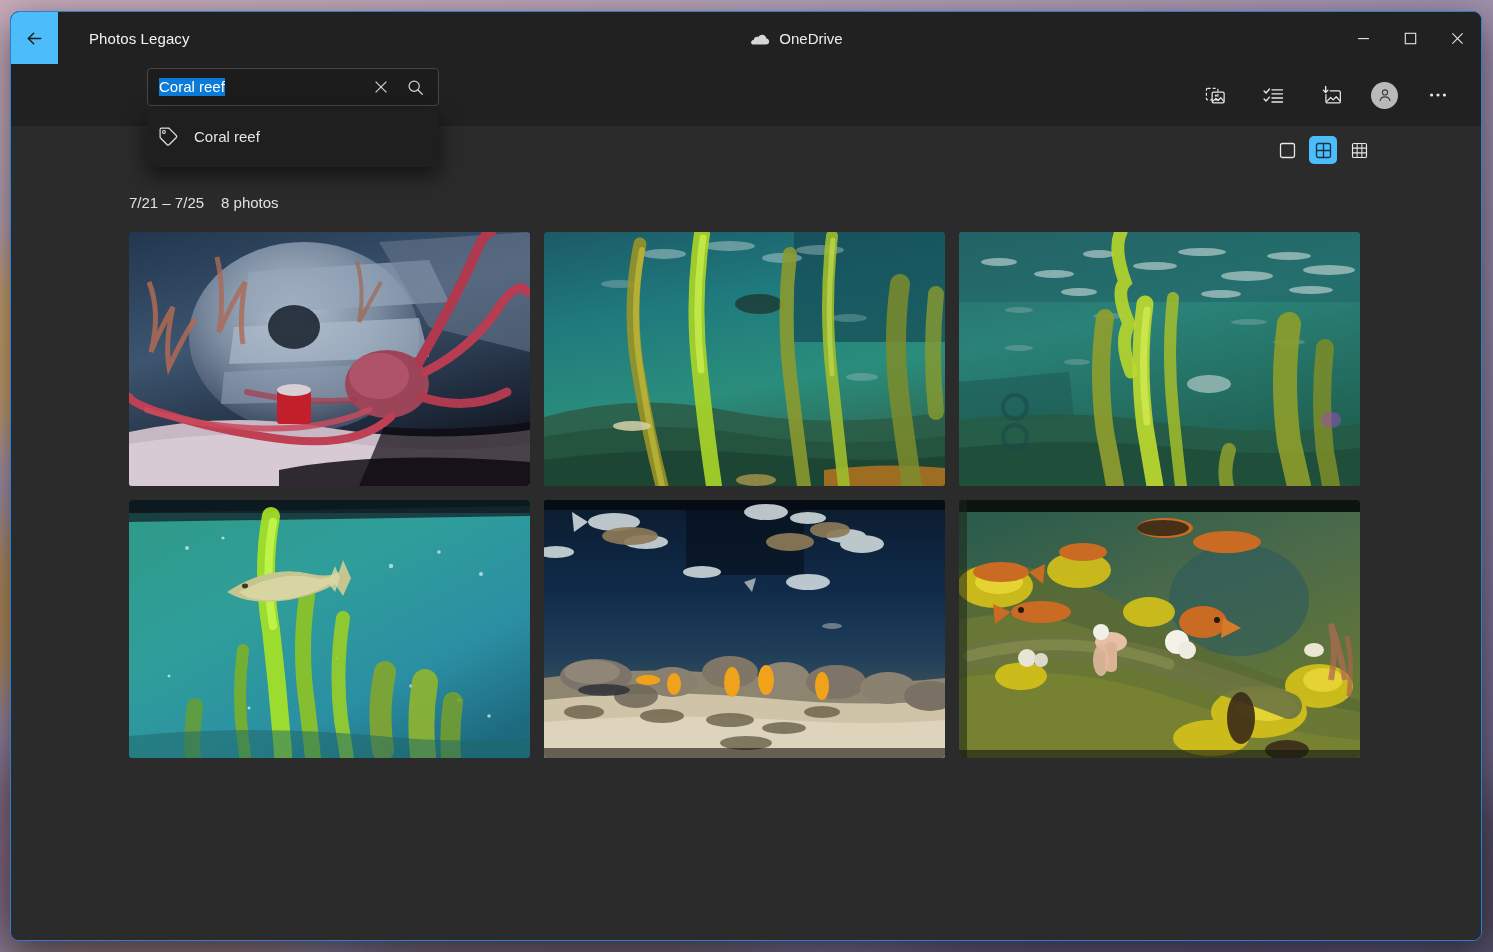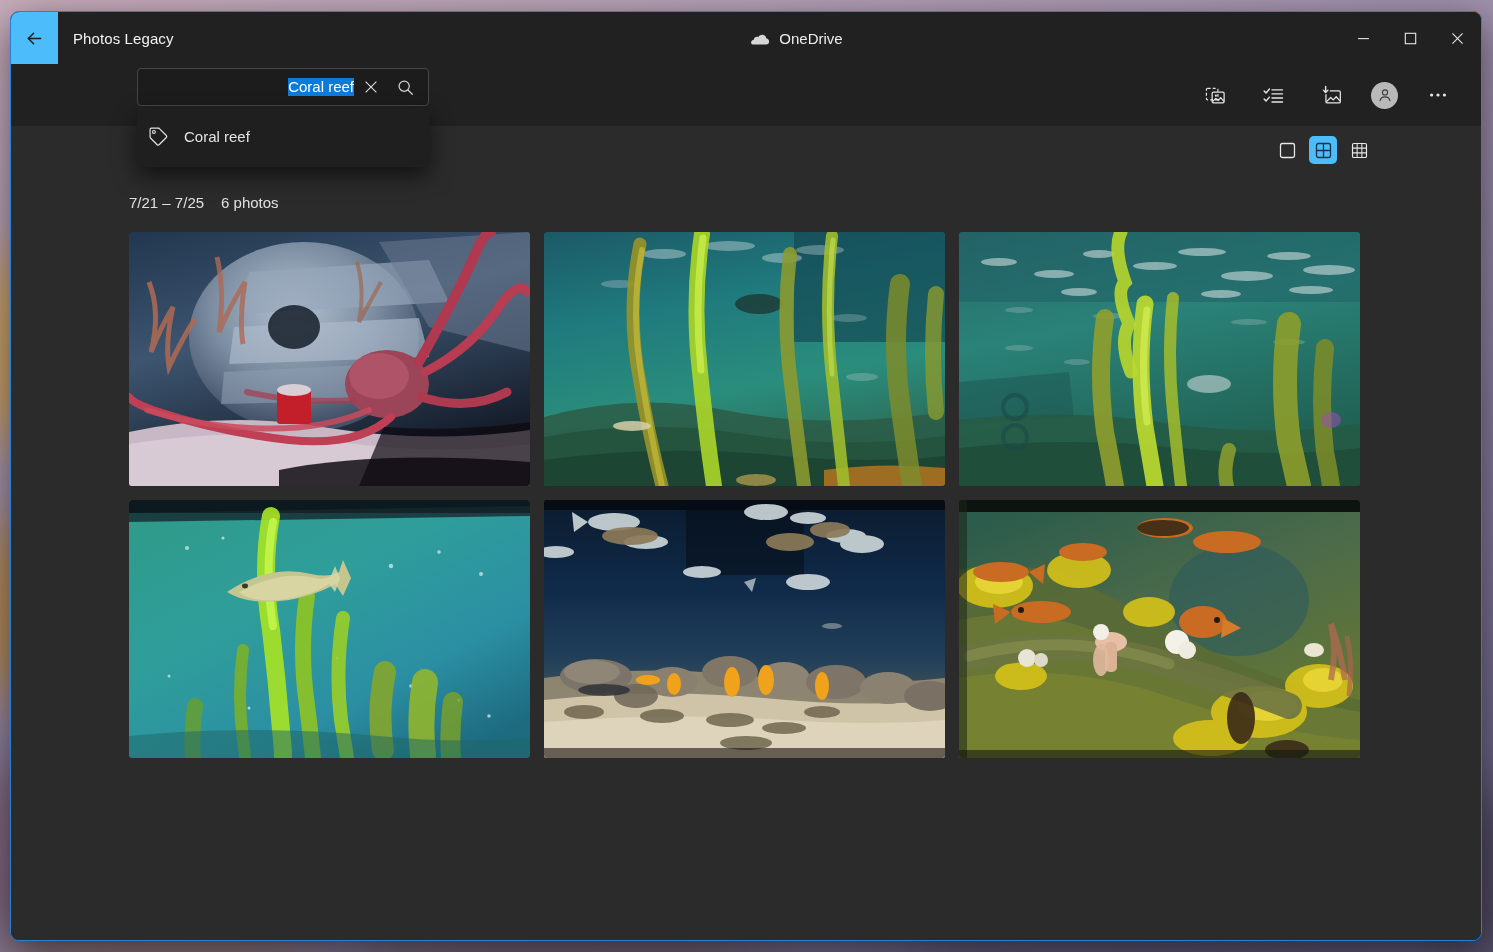--- a/index.html
+++ b/index.html
@@ -67,21 +67,21 @@
     background: #4cbdfa;
     display: flex;
     align-items: center;
     justify-content: center;
     cursor: pointer;
     flex: 0 0 auto;
   }
   #back-button svg { display: block; }
 
   #app-title {
-    margin-left: 15px;
+    margin-left: 31px;
     font-size: 15px;
     color: #f2f2f2;
     letter-spacing: .1px;
     white-space: nowrap;
   }
 
   #onedrive-status {
     position: absolute;
     left: 0; right: 0;
     top: 0; bottom: 0;
@@ -123,25 +123,24 @@
   #command-bar {
     height: 62px;
     background: #212121;
     display: flex;
     align-items: center;
     position: relative;
   }
 
   #search-region {
     position: absolute;
-    left: 126px;
+    left: 136px;
     top: 4px;
     width: 292px;
     z-index: 30;
-    text-align: right;
   }
 
   #search-box {
     height: 38px;
     background: #1c1c1c;
     border: 1px solid #464646;
     border-radius: 4px;
     display: flex;
     align-items: center;
     padding: 0 6px 0 11px;
@@ -444,21 +443,21 @@
       <div class="view-toggle">
         <svg width="17" height="17" viewBox="0 0 18 18">
           <rect x="1.6" y="1.6" width="14.8" height="14.8" rx="1.4" fill="none" stroke="#e8e8e8" stroke-width="1.25"></rect>
           <path d="M6.5 1.8v14.4M11.5 1.8v14.4M1.8 6.5h14.4M1.8 11.5h14.4" stroke="#e8e8e8" stroke-width="1.1"></path>
         </svg>
       </div>
     </div>
 
     <div id="date-header">
       <span id="date-range">7/21 – 7/25</span>
-      <span id="photo-count">6 photos</span>
+      <span id="photo-count">8 photos</span>
     </div>
 
     <div id="photo-grid">
 
       <div class="photo-tile">
         <div class="photo-art">
           <svg viewBox="0 0 401 254" preserveAspectRatio="none">
             <defs>
               <linearGradient id="g1bg" x1="0" y1="0" x2="0.4" y2="1">
                 <stop offset="0%" stop-color="#22374f"></stop>

